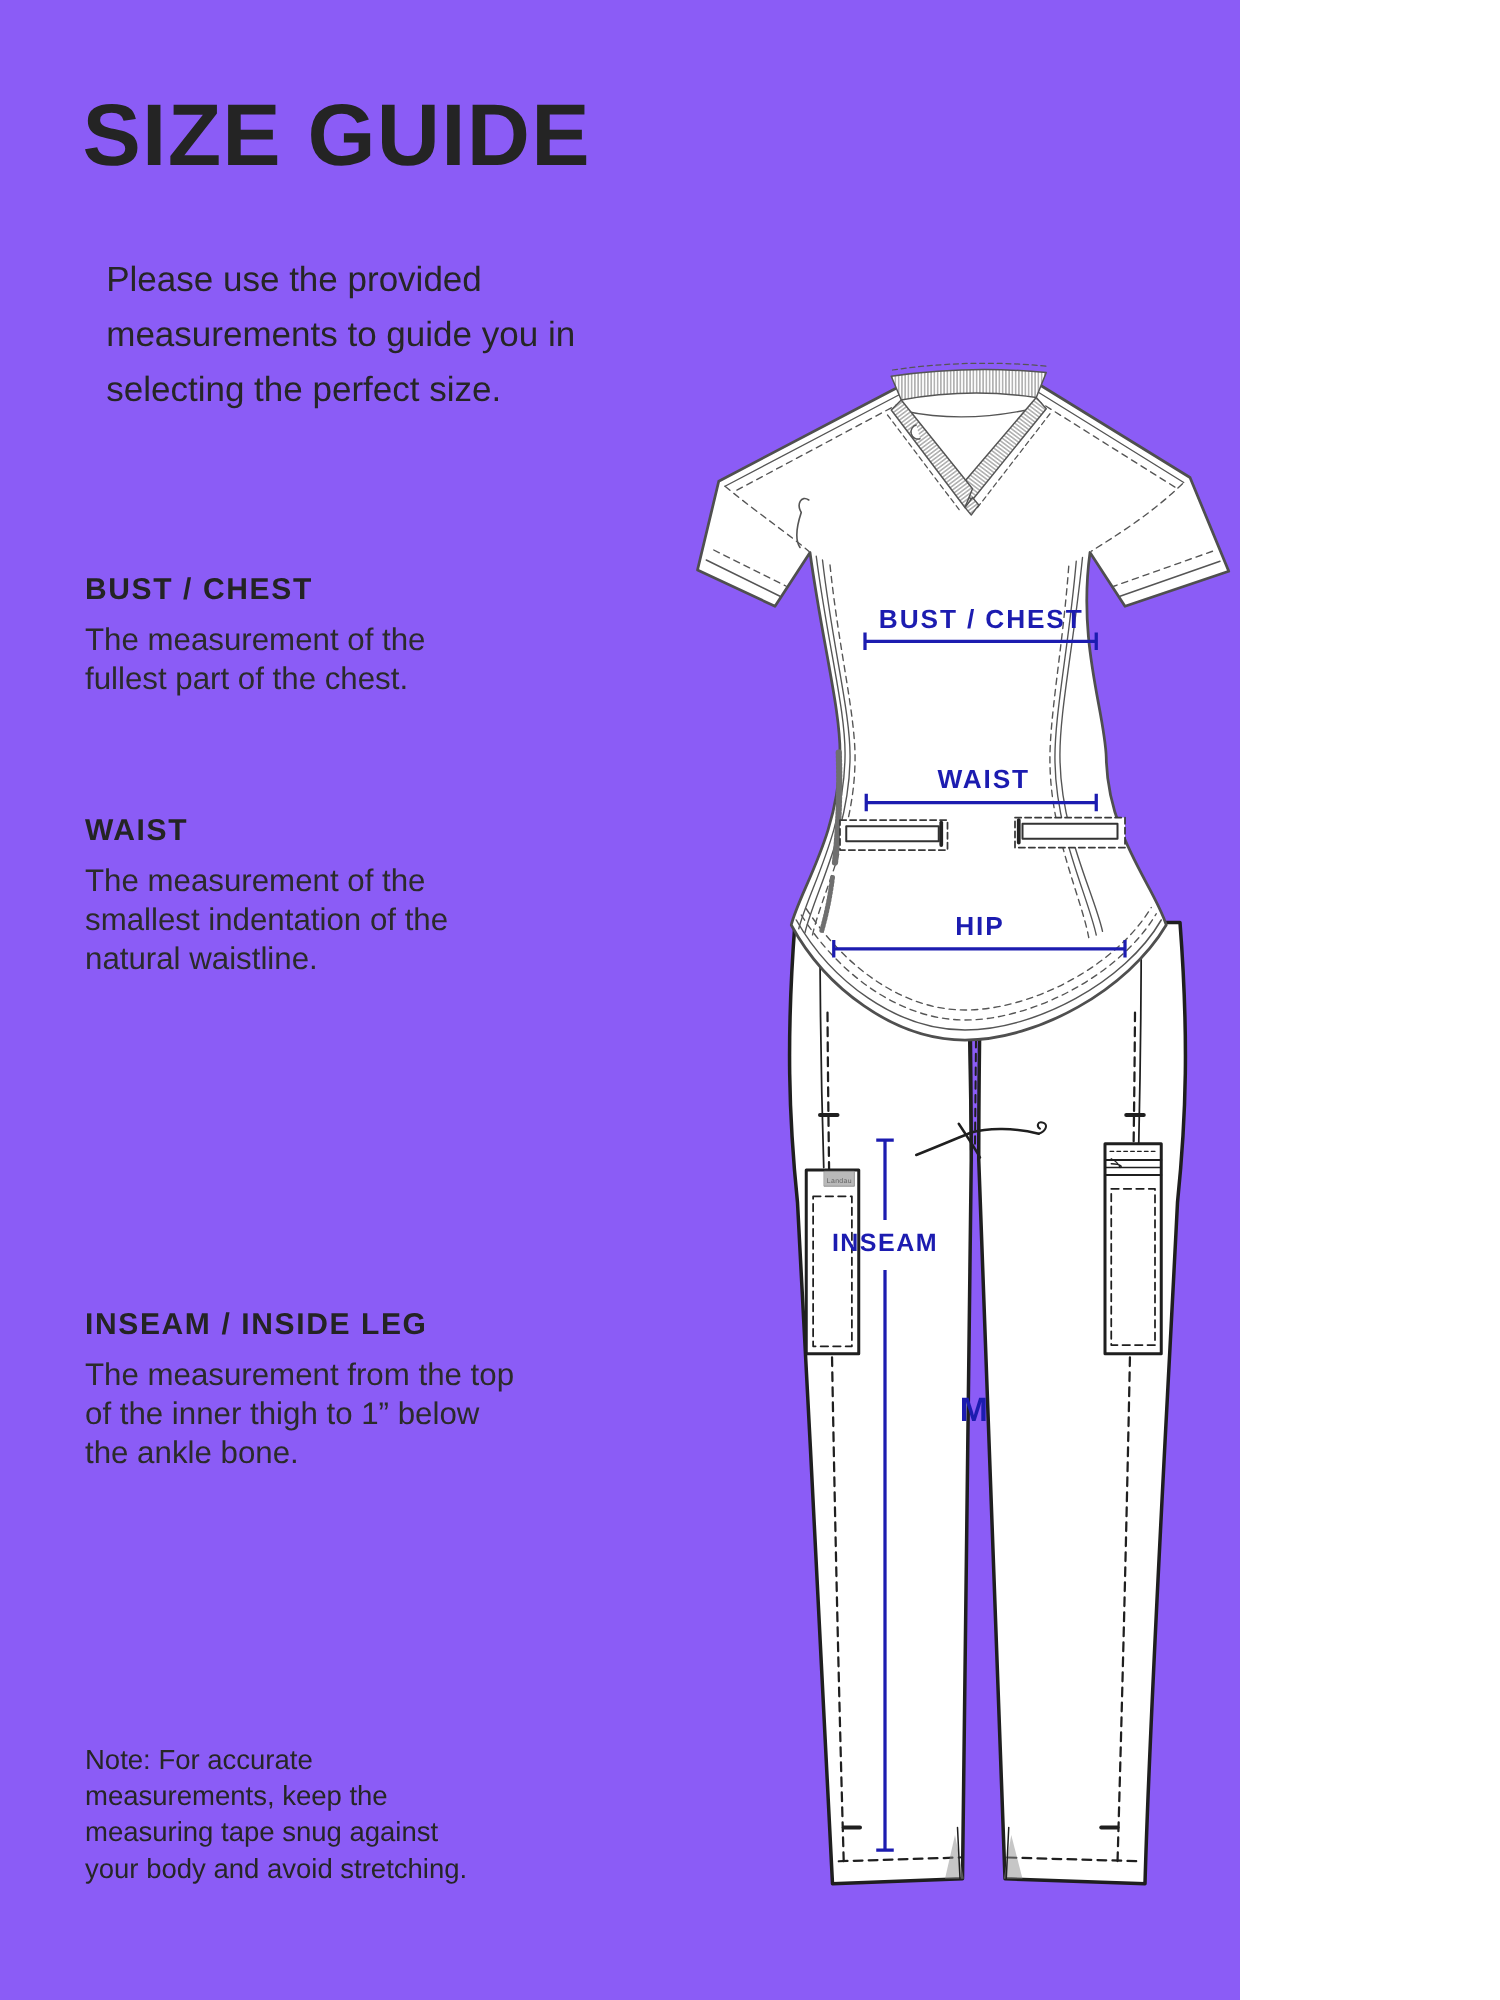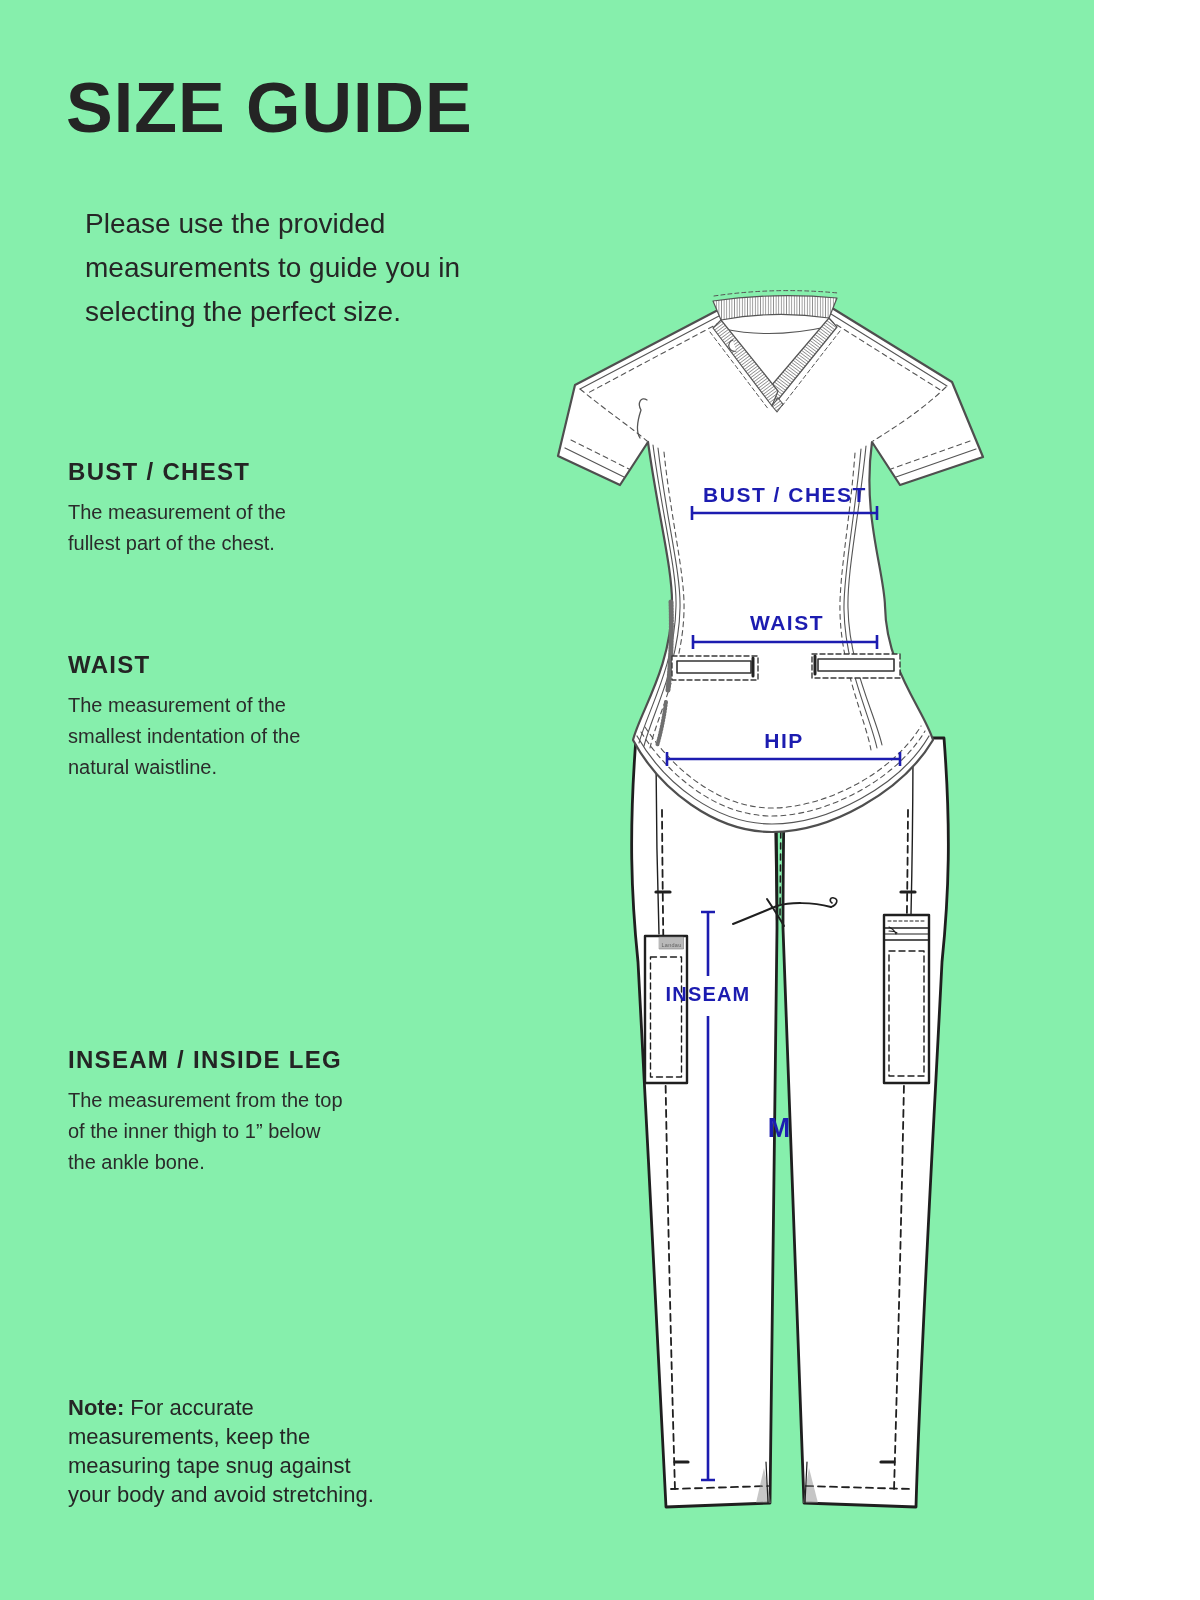--- a/index.html
+++ b/index.html
@@ -1,27 +1,27 @@
 <!DOCTYPE html>
 <html><head>
 <meta charset="utf-8">
 <style>
   html,body{margin:0;padding:0;background:#ffffff;}
-  .page{position:relative;width:1094px;height:1600px;background:#86efac;overflow:hidden;
+  .page{position:relative;width:992px;height:1600px;background:#8b5cf6;overflow:hidden;
         font-family:"Liberation Sans",sans-serif;color:#242424;}
   .title{position:absolute;left:66px;top:68px;margin:0;font-size:70px;font-weight:800;
          letter-spacing:1px;color:#242424;}
   .intro{position:absolute;left:68px;top:185px;margin:17px;font-size:28px;line-height:44px;
          white-space:pre-line;color:#262626;}
   .sec{position:absolute;left:68px;width:440px;}
   .sec h2{margin:0 0 11px 0;font-size:24px;font-weight:700;letter-spacing:1.3px;color:#242424;}
-  .sec p{margin:0;font-size:20px;line-height:31px;white-space:pre-line;color:#2b2b2b;}
+  .sec p{margin:0;font-size:25px;line-height:31px;white-space:pre-line;color:#2b2b2b;}
   .note{position:absolute;left:68px;top:1393px;width:410px;margin:0;font-size:22px;
         line-height:29px;color:#262626;}
-  .note strong{font-weight:700;}
+  .note strong{font-weight:400;}
   .pre{white-space:pre-line;text-align:right;}
   .diagram{position:absolute;left:520px;top:270px;width:480px;height:1270px;}
   .artifact{position:absolute;}
 </style>
 </head>
 <body>
 
 <div class="page">
 
   <h1 class="title">SIZE GUIDE</h1>

